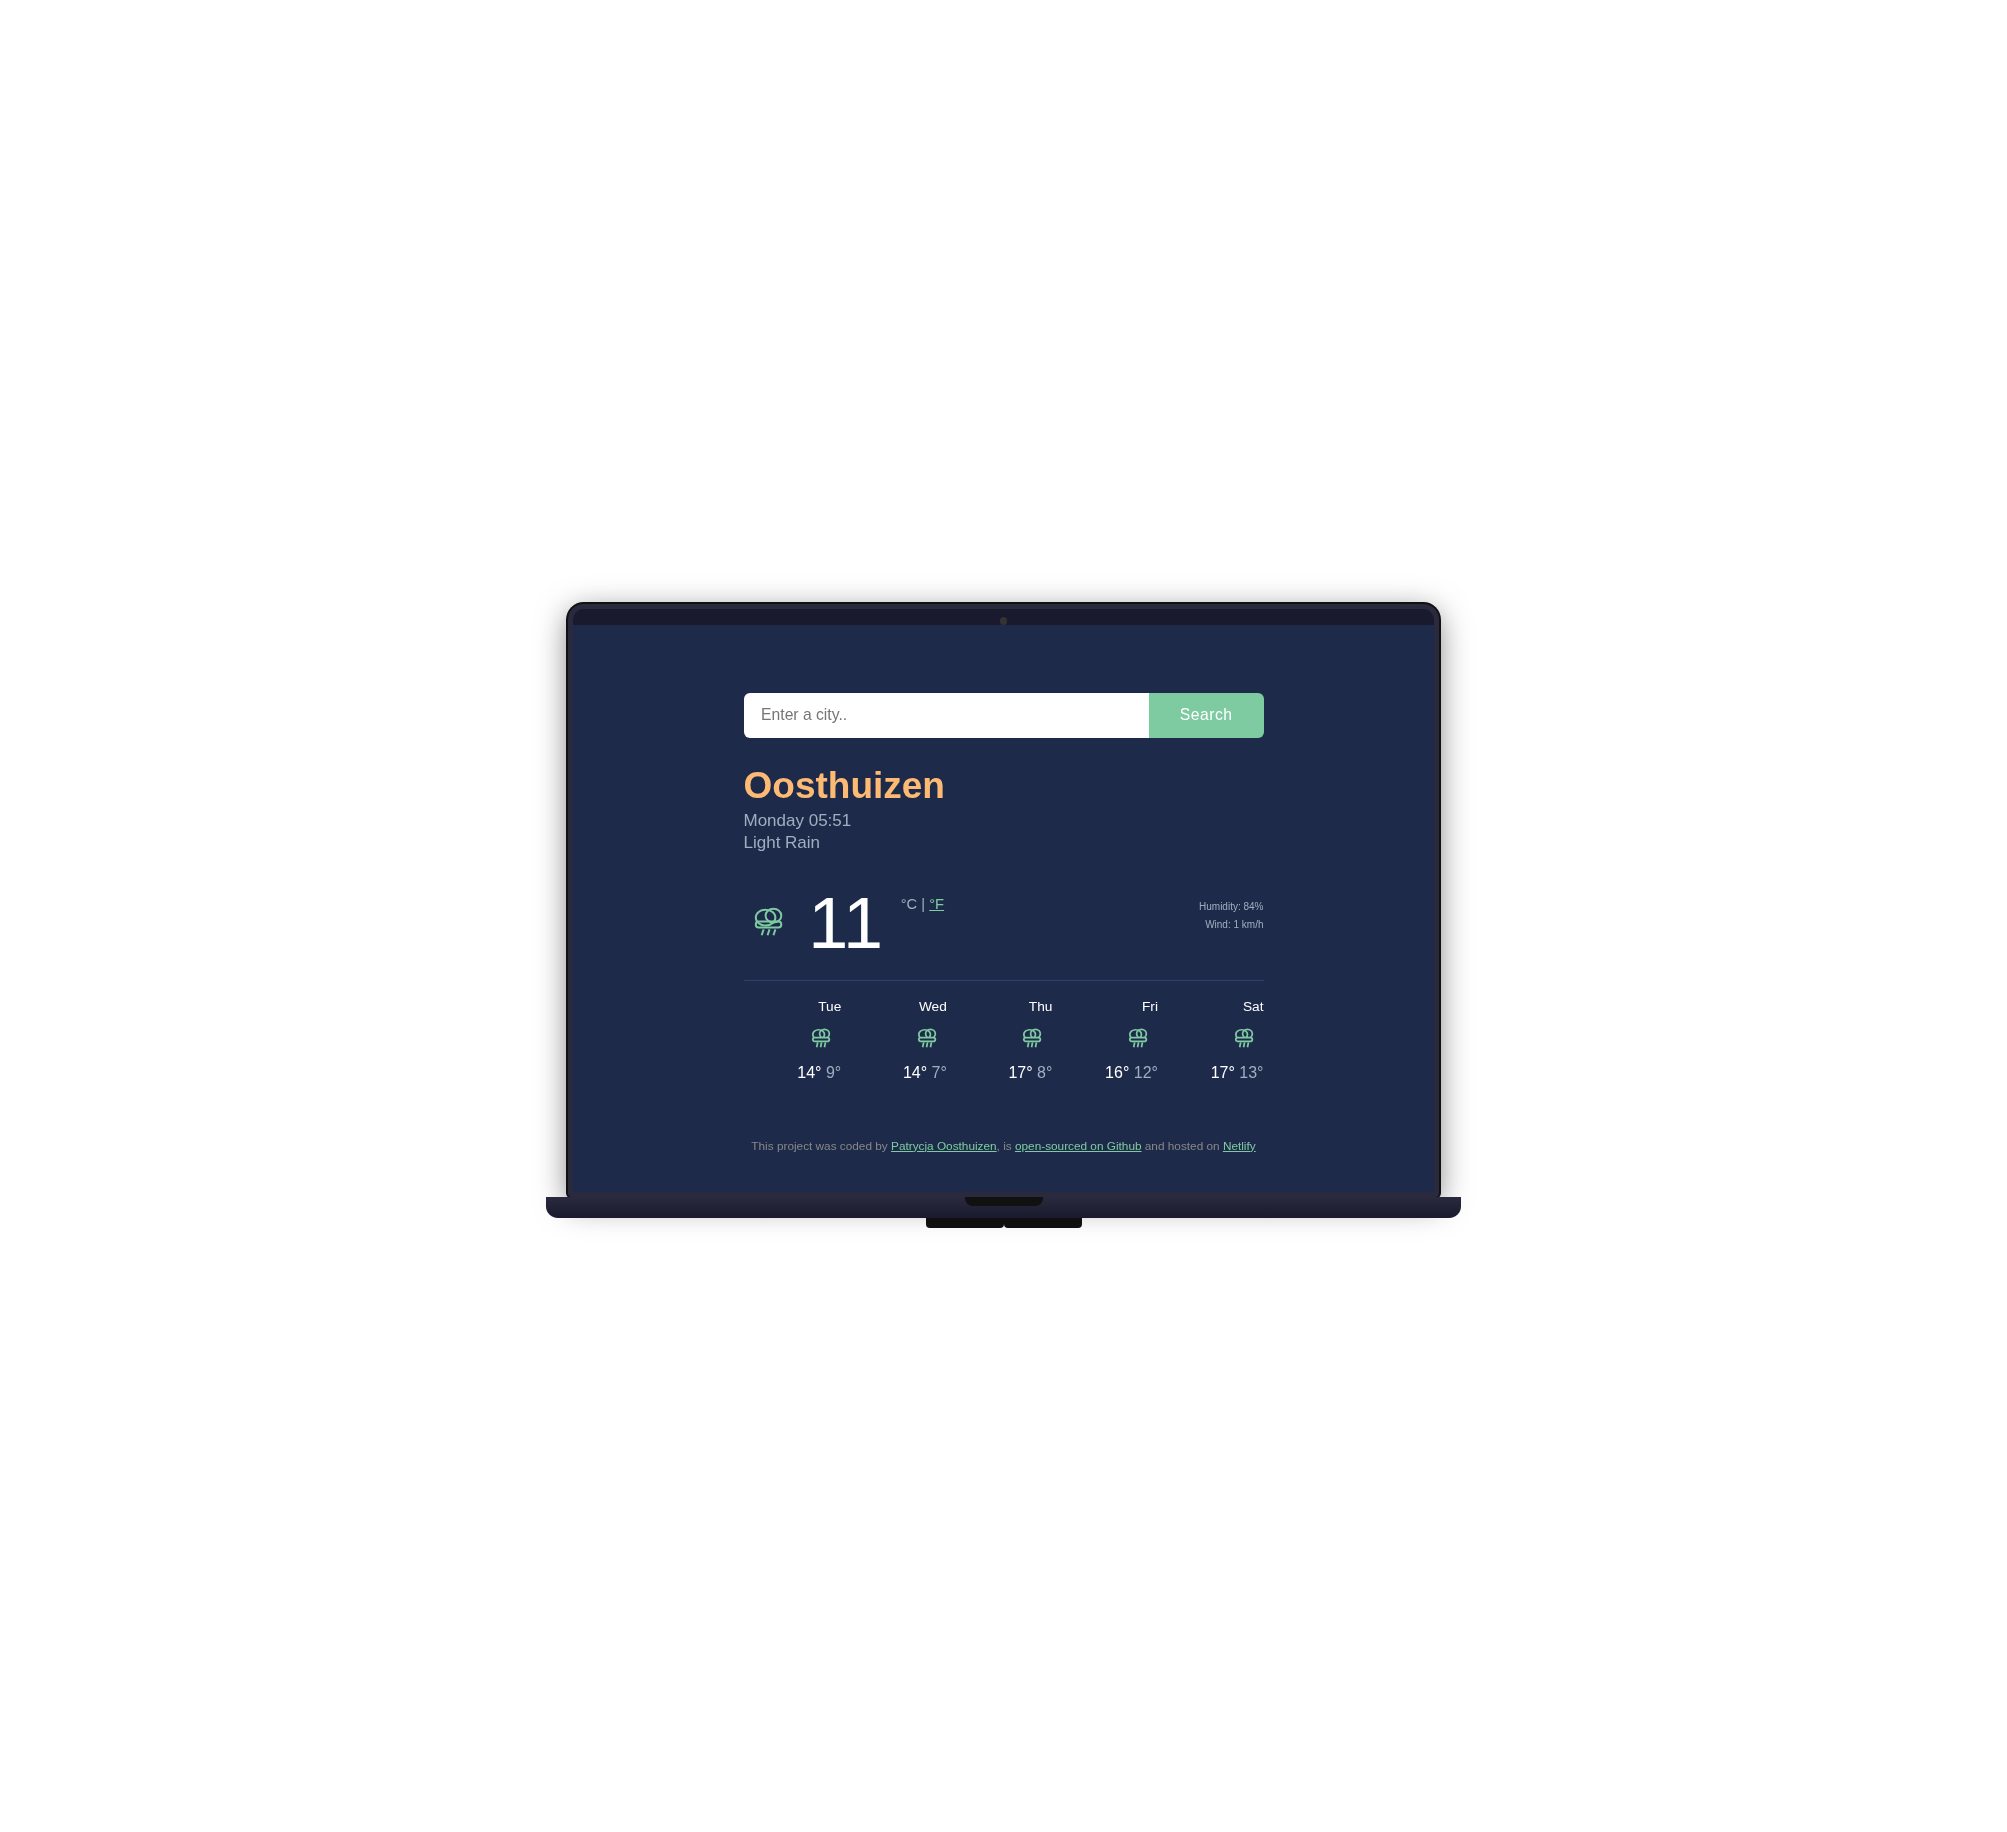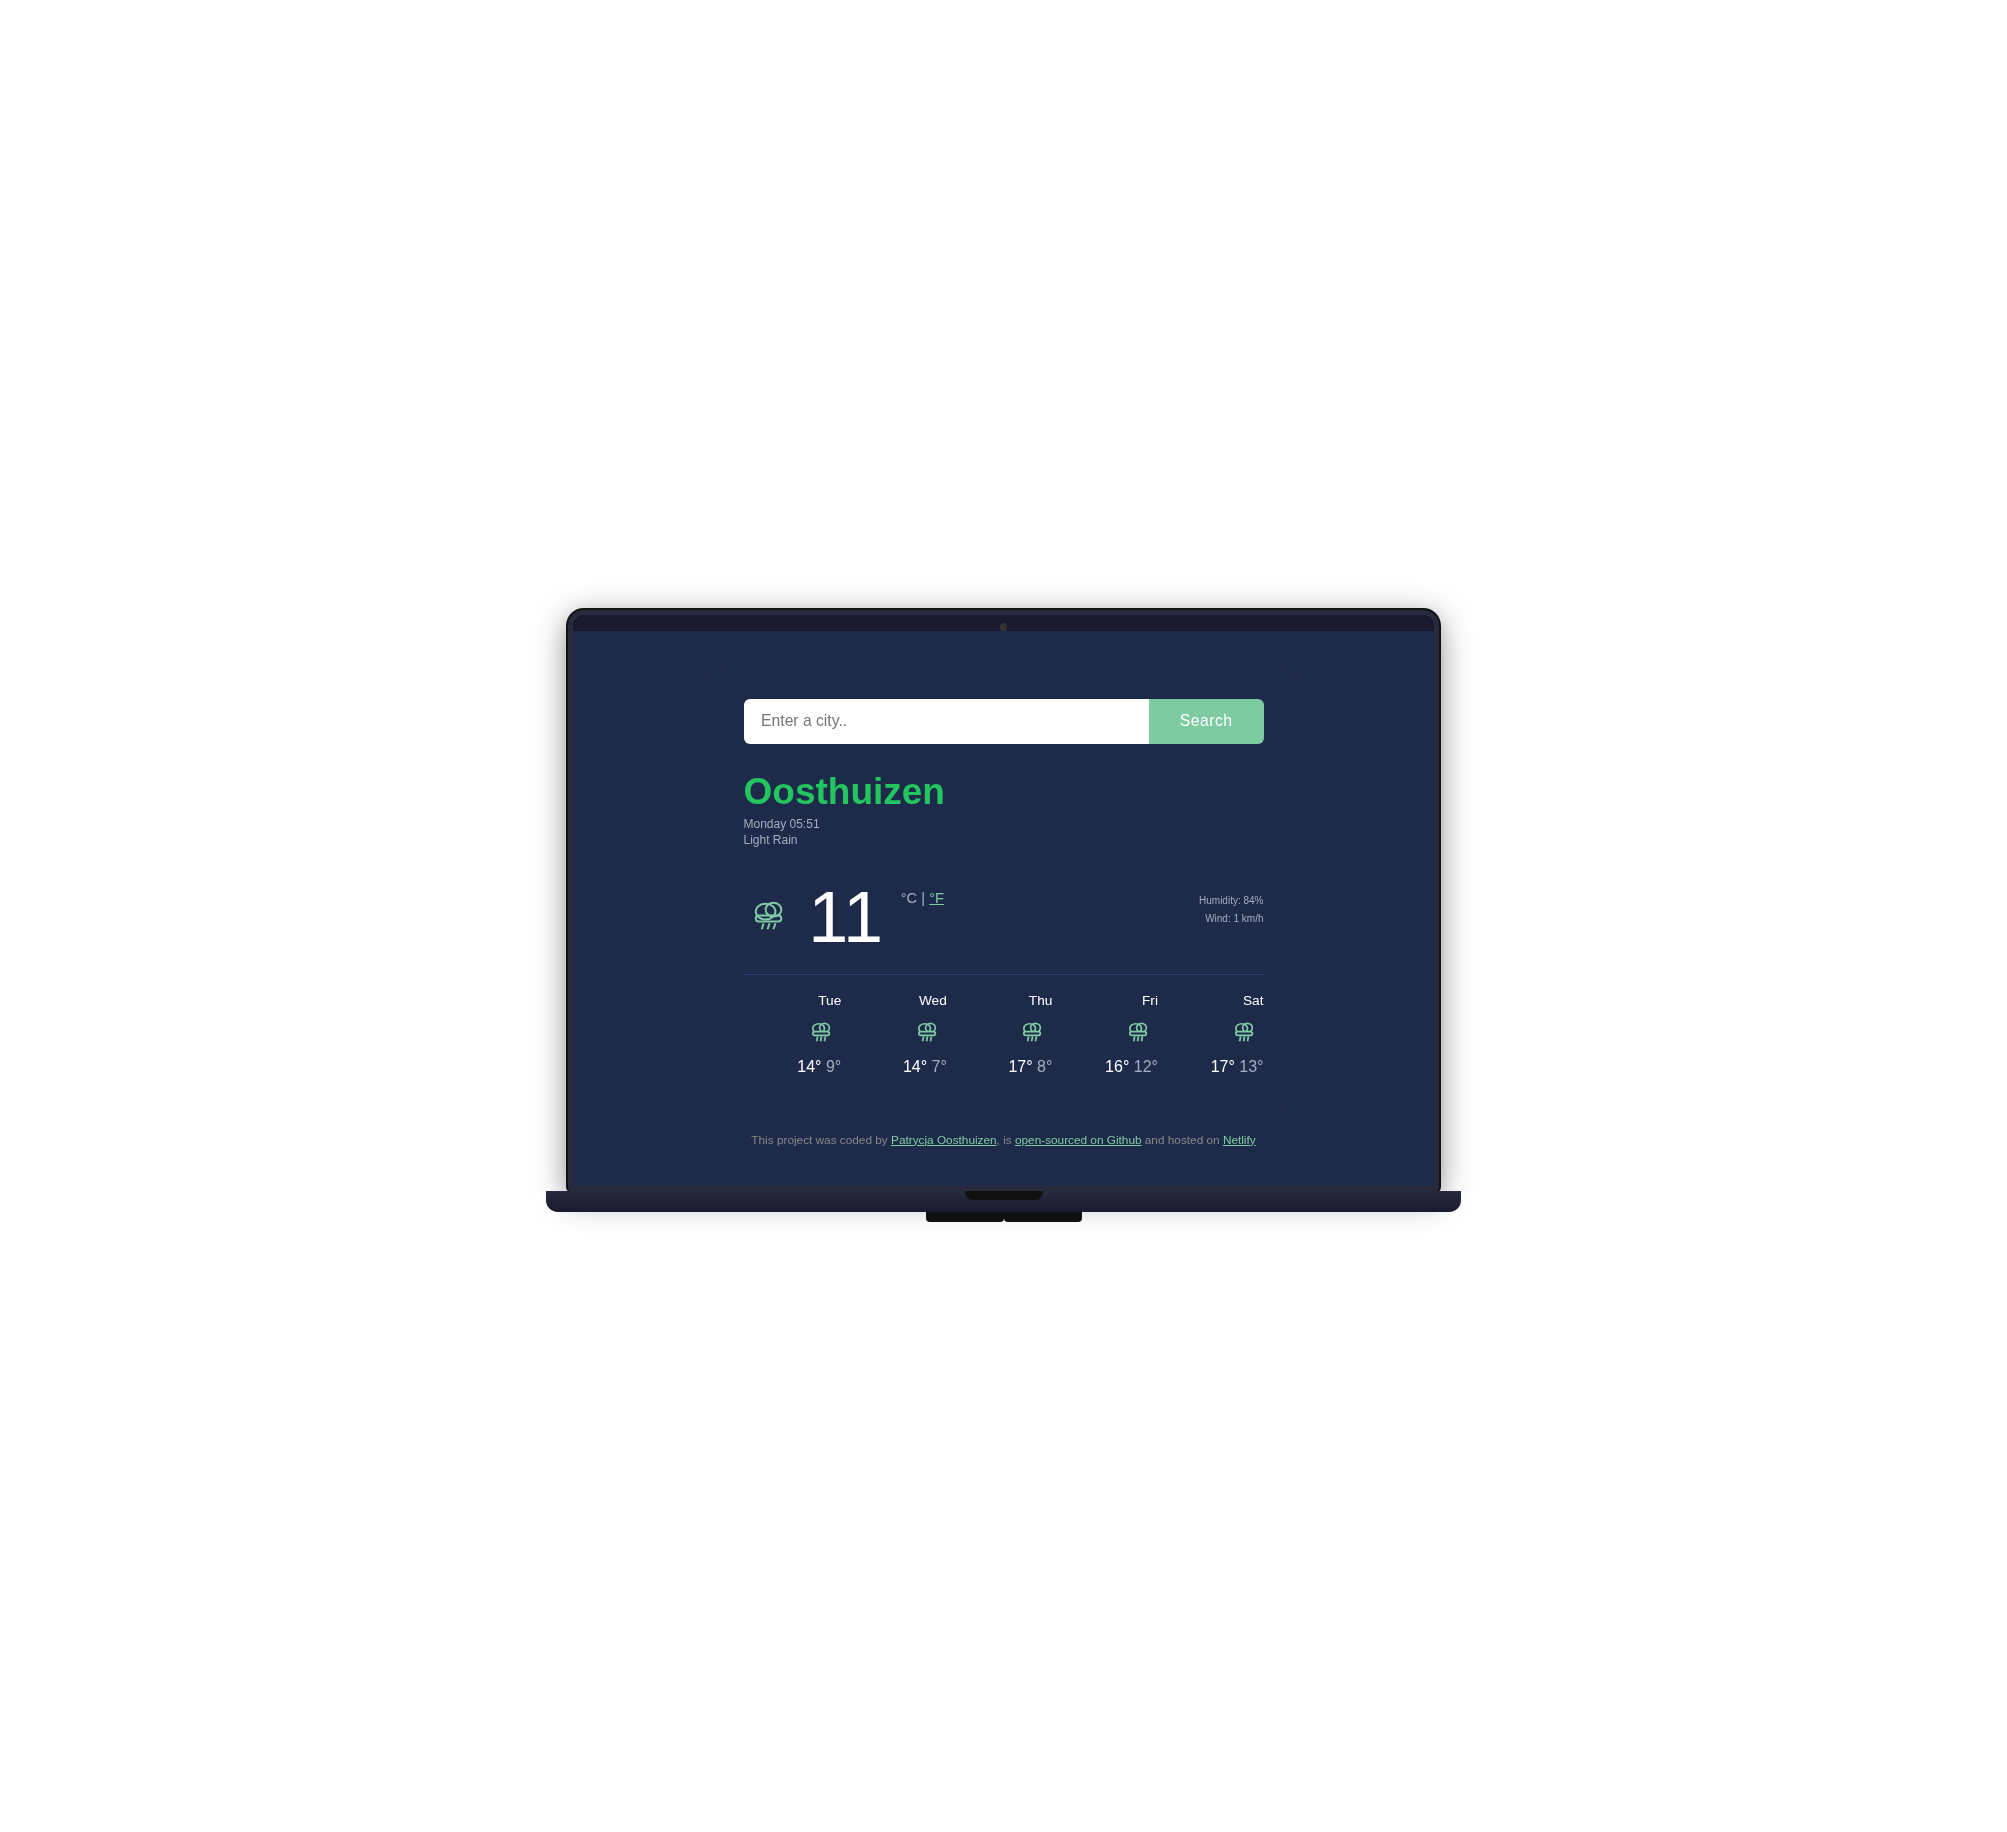--- a/index.html
+++ b/index.html
@@ -83,26 +83,26 @@
       padding: 4px 31px;
       font-size: 15.7px;
       font-weight: 500;
       cursor: pointer;
       letter-spacing: 0.5px;
     }
 
     .city-name {
       font-size: 37px;
       font-weight: 700;
-      color: #22c55e;
+      color: #fdba74;
       margin-bottom: 3.9px;
     }
 
     .city-meta {
-      font-size: 12px;
+      font-size: 17px;
       color: #a0aec0;
       margin-bottom: 2px;
     }
 
     .weather-main {
       display: flex;
       align-items: center;
       gap: 11.8px;
       margin-top: 17.6px;
       margin-bottom: 3.9px;

